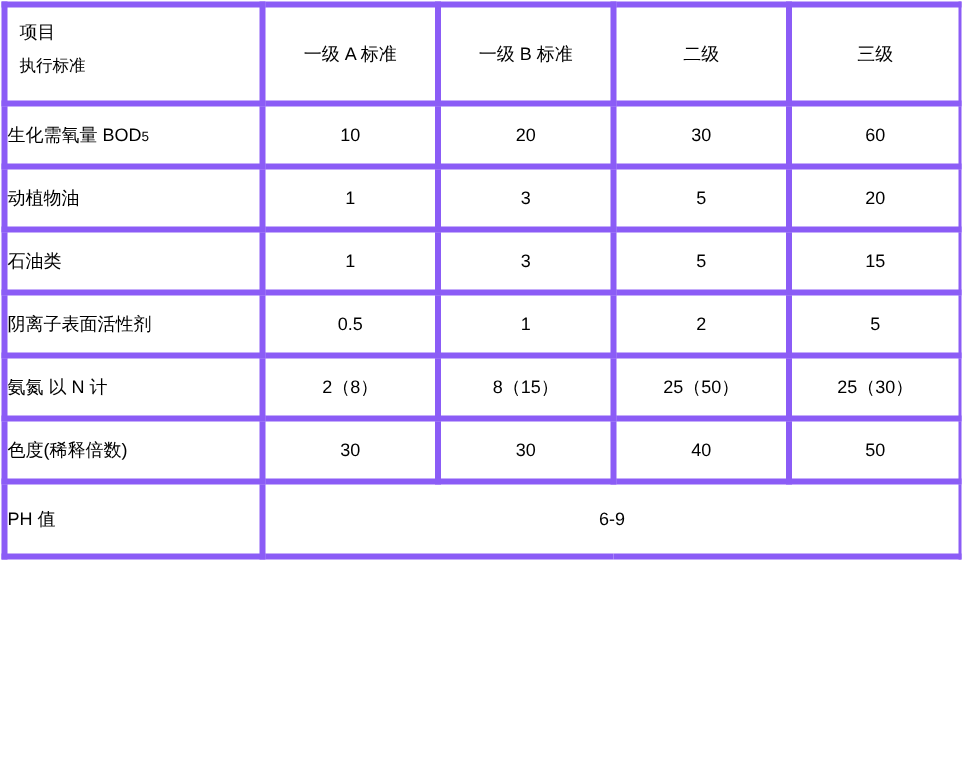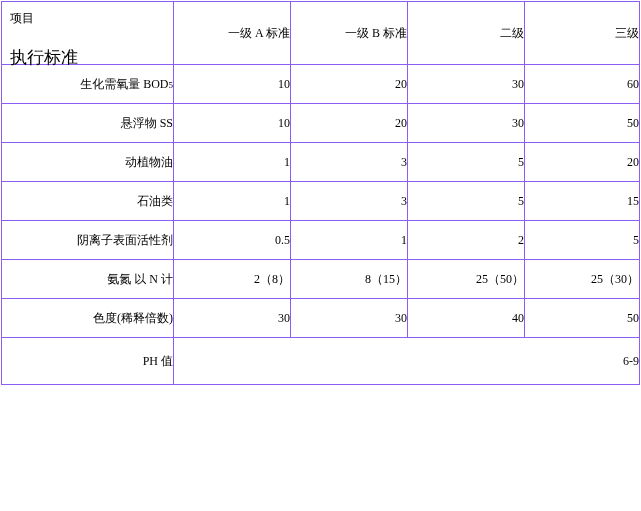--- a/index.html
+++ b/index.html
@@ -20,27 +20,26 @@
     height: 511px;
     box-sizing: border-box;
   }
   table.std-table {
     border-collapse: collapse;
     width: 639px;
     margin: 1px 0 0 1px;
     table-layout: fixed;
   }
   table.std-table td {
-    border: 1px solid #8b5cf6;
+    border: 4px solid #8b5cf6;
     font-size: 12px;
     line-height: 1.5;
     padding: 0;
     vertical-align: middle;
-    font-family: Liberation Serif, serif;
-    text-align: right;
+    font-family: Liberation Sans, sans-serif;
   }
   
   col.c0 { width: 172px; }
   col.c1 { width: 117px; }
   col.c2 { width: 117px; }
   col.c3 { width: 117px; }
   col.c4 { width: 115px; }
 
   .cell-label {
     padding-left: 8px;
@@ -62,22 +61,22 @@
   }
   .hdr-left .top {
     position: absolute;
     left: 8px;
     top: 7px;
     font-size: 12px;
   }
   .hdr-left .bot {
     position: absolute;
     left: 8px;
-    top: 43px;
-    font-size: 17px;
+    top: 31px;
+    font-size: 11px;
   }
   .hdr-center {
     text-align: center;
     font-size: 12px;
   }
   .row-ph td {
     height: 46px;
   }
   .ph-label {
     padding-left: 8px;
@@ -117,27 +116,20 @@
 
 
       <tr>
         <td class="cell-label"><span>生化需氧量 BOD</span><span class="sub">5</span></td>
         <td class="cell-val">10</td>
         <td class="cell-val">20</td>
         <td class="cell-val">30</td>
         <td class="cell-val">60</td>
       </tr>
 
-      <tr>
-        <td class="cell-label">悬浮物 SS</td>
-        <td class="cell-val">10</td>
-        <td class="cell-val">20</td>
-        <td class="cell-val">30</td>
-        <td class="cell-val">50</td>
-      </tr>
 
       <tr>
         <td class="cell-label">动植物油</td>
         <td class="cell-val">1</td>
         <td class="cell-val">3</td>
         <td class="cell-val">5</td>
         <td class="cell-val">20</td>
       </tr>
 
       <tr>

